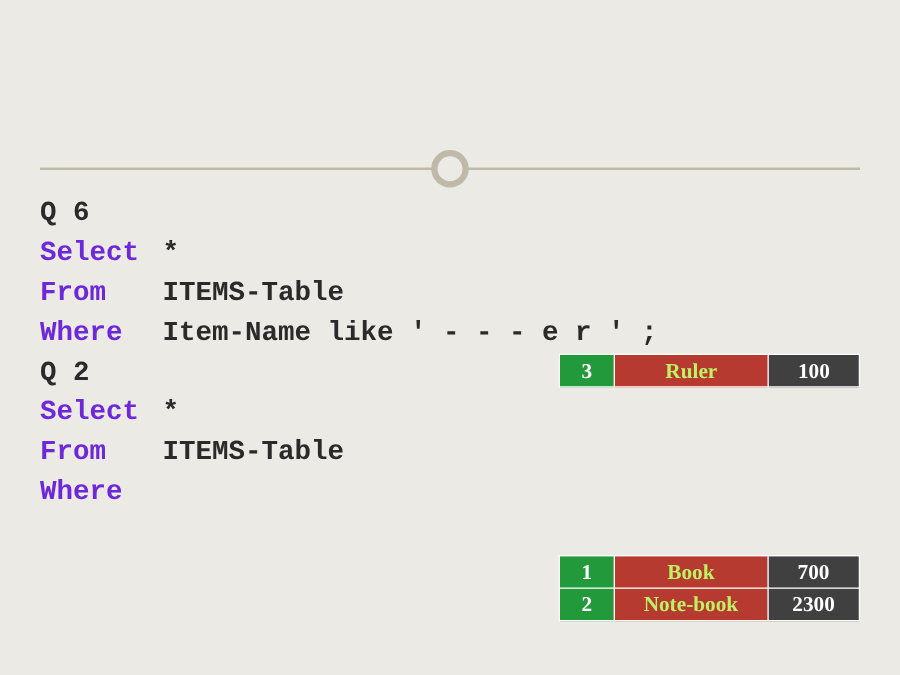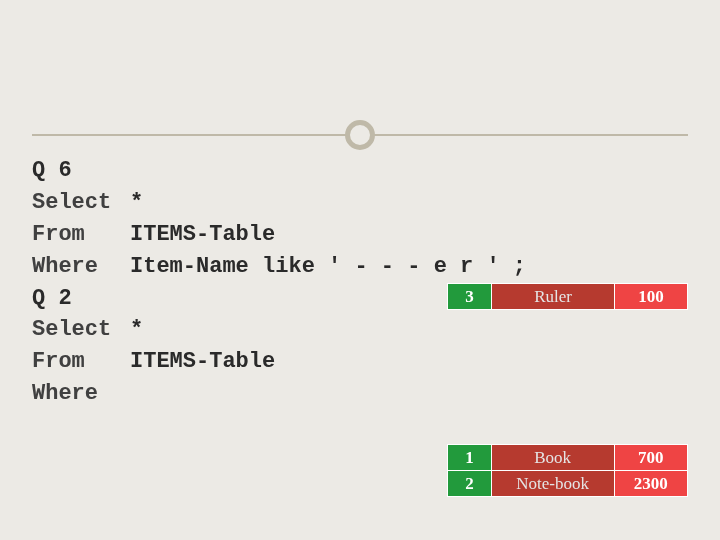--- a/index.html
+++ b/index.html
@@ -38,40 +38,40 @@
   }
   .row{
     display:flex;
     font-size:22px;
     line-height:1.45;
     font-weight:600;
     font-family:Liberation Mono, monospace;
   }
   .kw{
     width:98px;
-    color:#404040;
+    color:#6d28d9;
   }
   .arg{flex:1}
   .qlabel{font-weight:600}
   
   .tbl{
     position:absolute;
     border-collapse:collapse;
     font-size:17px;
   }
   .tbl td{
     border:1px solid #fff;
     text-align:center;
     height:26px;
     box-sizing:border-box;
     padding:0 6px;
   }
   .c-id{width:46px;background:#229a3c;color:#fff;font-weight:600}
-  .c-name{width:130px;background:#b63a2f;color:#e5e5e5;font-weight:400}
-  .c-price{width:76px;background:#ef4444;color:#fff;font-weight:600}
+  .c-name{width:130px;background:#b63a2f;color:#bef264;font-weight:700}
+  .c-price{width:76px;background:#404040;color:#fff;font-weight:600}
   #tbl1{left:415px;top:128px}
   #tbl2{left:415px;top:289px}
 </style>
 </head>
 <body>
 
 <div class="divider-wrap">
   <div class="divider-line"></div>
   <div class="divider-ring"></div>
 </div>

